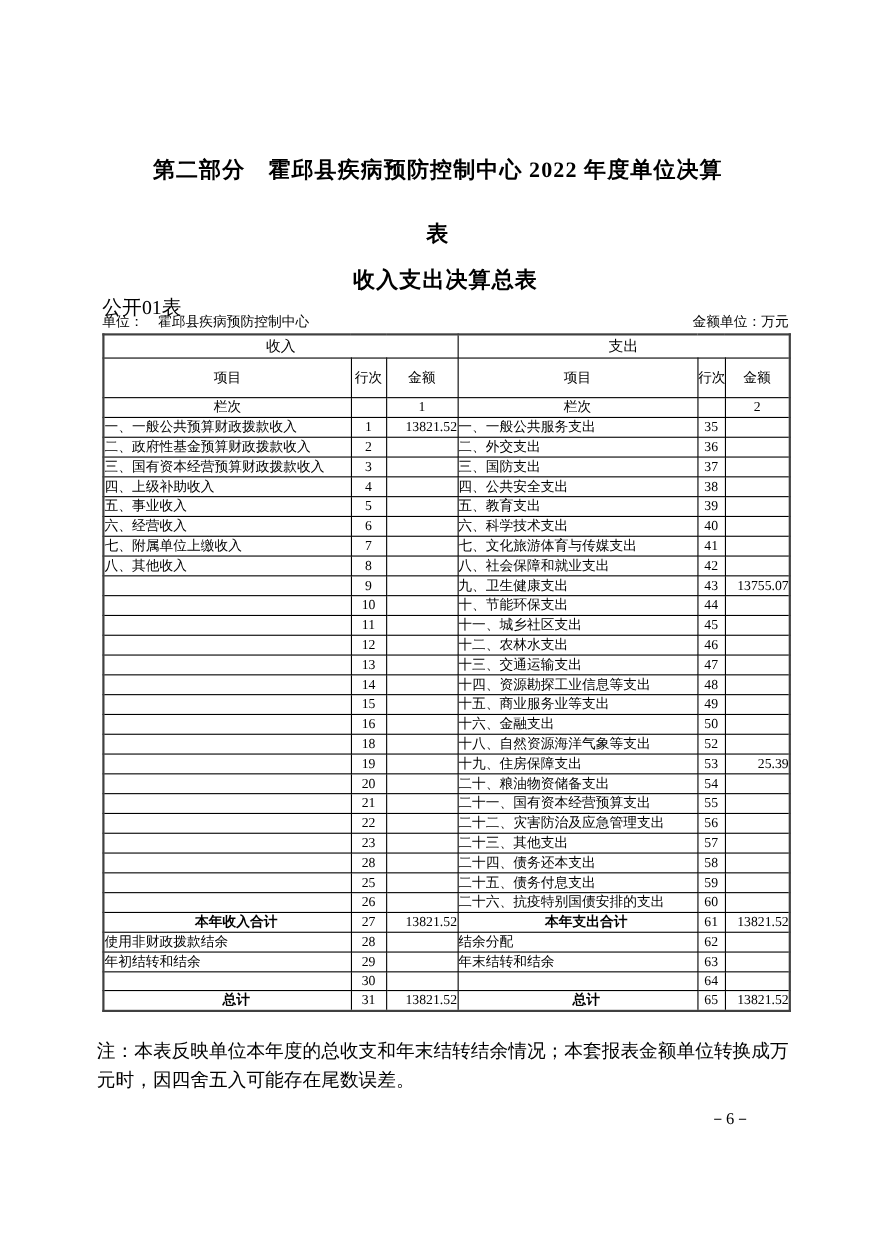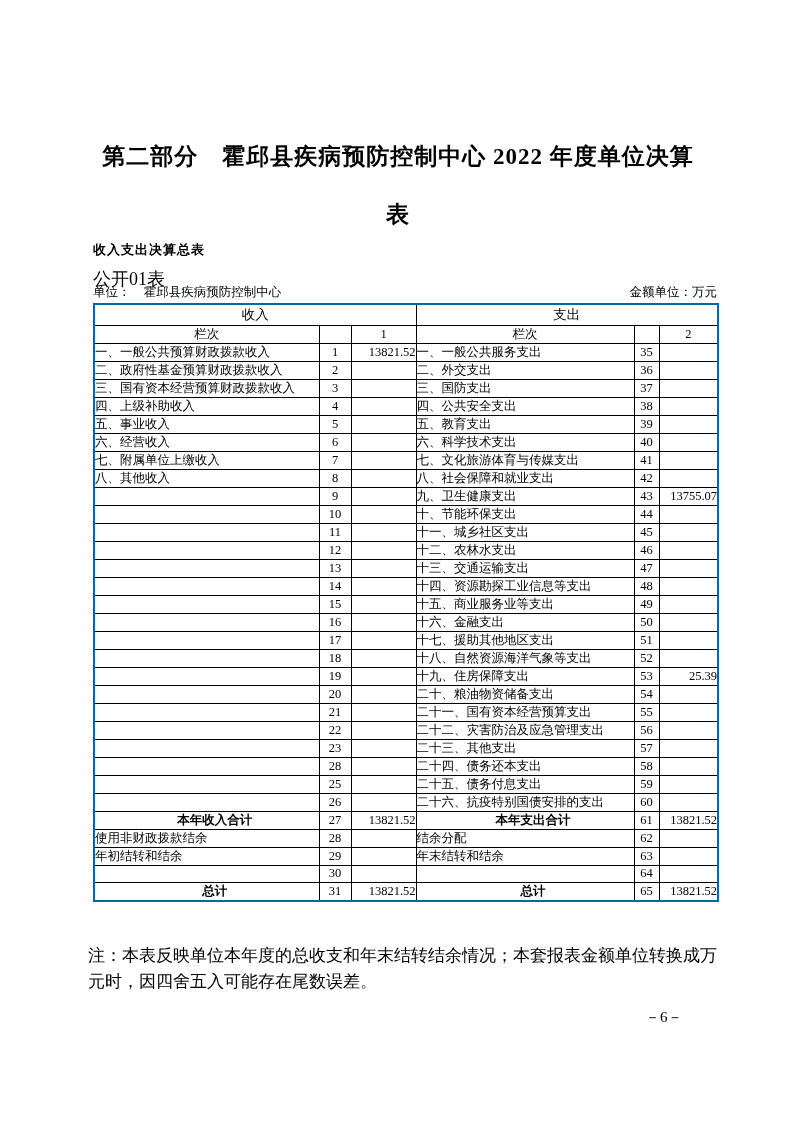--- a/index.html
+++ b/index.html
@@ -11,33 +11,33 @@
     background: #ffffff;
     color: #000000;
     font-family: "Liberation Serif", "DejaVu Serif", serif;
     overflow: hidden;
   }
   .title-line {
     position: absolute;
     left: 73px;
     width: 650px;
     text-align: center;
-    font-size: 23px;
+    font-size: 20px;
     font-weight: bold;
     letter-spacing: 1px;
   }
   .title-1 { top: 141px; }
   .title-2 { top: 199px; }
   .subtitle {
     position: absolute;
     top: 241px;
     left: 93px;
     width: 624px;
-    text-align: left;
-    font-size: 13px;
+    text-align: center;
+    font-size: 20px;
     font-weight: bold;
     letter-spacing: 1px;
     font-family: Liberation Serif, serif;
   }
   .table-code {
     position: absolute;
     top: 267px;
     left: 93px;
     width: 624px;
     text-align: left;
@@ -53,21 +53,21 @@
   .meta-line .unit-value { margin-left: 10px; text-align: right; }
   .meta-line .amount-unit { float: right; }
   table.acct {
     position: absolute;
     top: 303px;
     left: 93px;
     width: 624px;
     border-collapse: collapse;
     table-layout: fixed;
     font-size: 12.5px;
-    border: 2px solid #0369a1;
+    border: 2px solid #404040;
   }
   table.acct td {
     border: 1px solid #000;
     padding: 0;
     overflow: hidden;
     white-space: nowrap;
     vertical-align: middle;
   }
   thead td { text-align: center; }
   tr.h1 td { height: 21px; font-size: 13.5px; }
@@ -119,20 +119,28 @@
       <col style="width:65px">
       <col style="width:218px">
       <col style="width:25px">
       <col style="width:59px">
     </colgroup>
     <thead>
       <tr class="h1">
         <td colspan="3">收入</td>
         <td colspan="3">支出</td>
       </tr>
+      <tr class="h2">
+        <td>项目</td>
+        <td>行次</td>
+        <td>金额</td>
+        <td>项目</td>
+        <td class="wrapcell">行次</td>
+        <td>金额</td>
+      </tr>
       <tr class="h3">
         <td>栏次</td>
         <td></td>
         <td>1</td>
         <td>栏次</td>
         <td></td>
         <td>2</td>
       </tr>
     </thead>
     <tbody>
@@ -259,28 +267,20 @@
         <tr>
           <td class="item"></td>
           <td class="no">16</td>
           <td class="amt"></td>
           <td class="item">十六、金融支出</td>
           <td class="no">50</td>
           <td class="amt"></td>
         </tr>
         <tr>
           <td class="item"></td>
-          <td class="no">17</td>
-          <td class="amt"></td>
-          <td class="item">十七、援助其他地区支出</td>
-          <td class="no">51</td>
-          <td class="amt"></td>
-        </tr>
-        <tr>
-          <td class="item"></td>
           <td class="no">18</td>
           <td class="amt"></td>
           <td class="item">十八、自然资源海洋气象等支出</td>
           <td class="no">52</td>
           <td class="amt"></td>
         </tr>
         <tr>
           <td class="item"></td>
           <td class="no">19</td>
           <td class="amt"></td>

